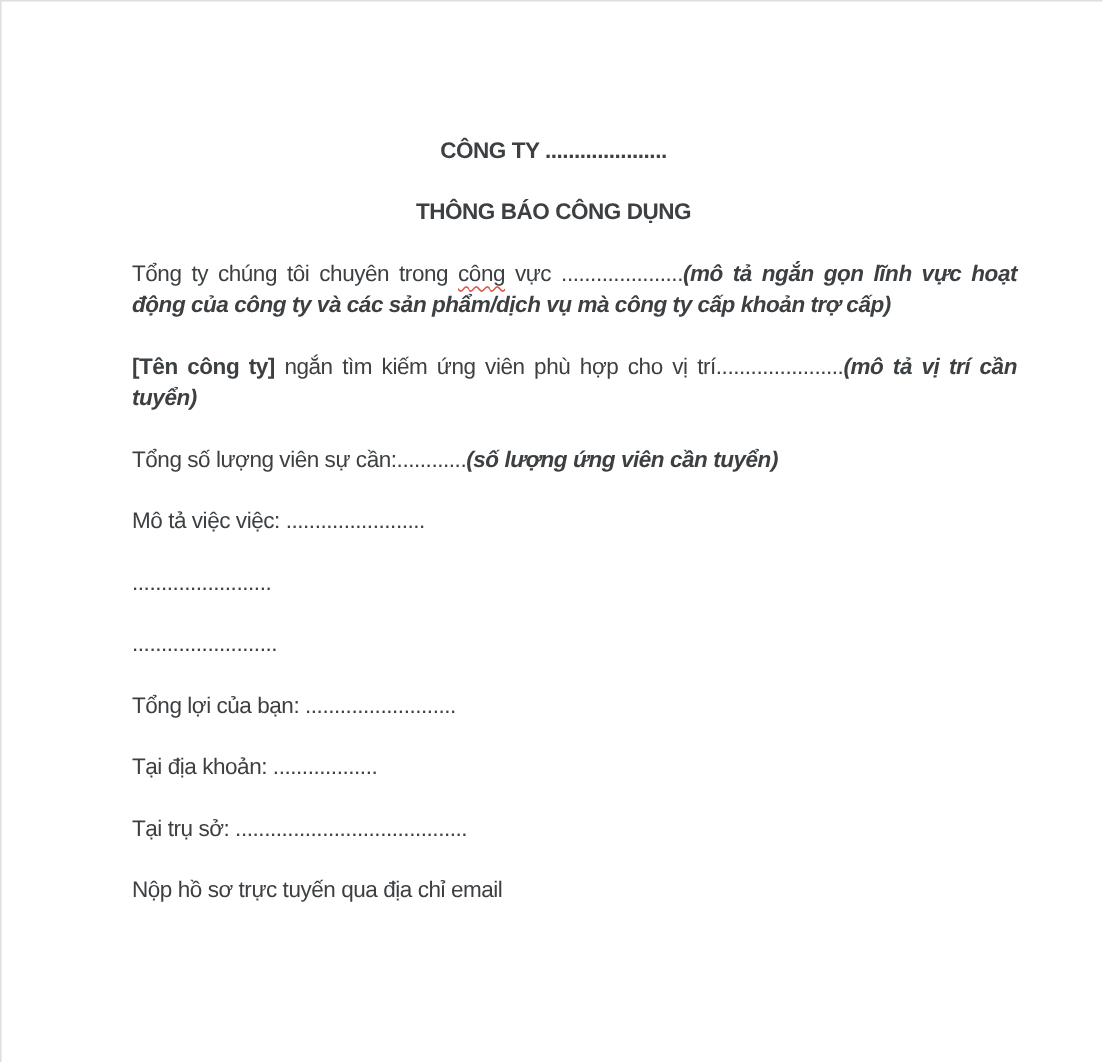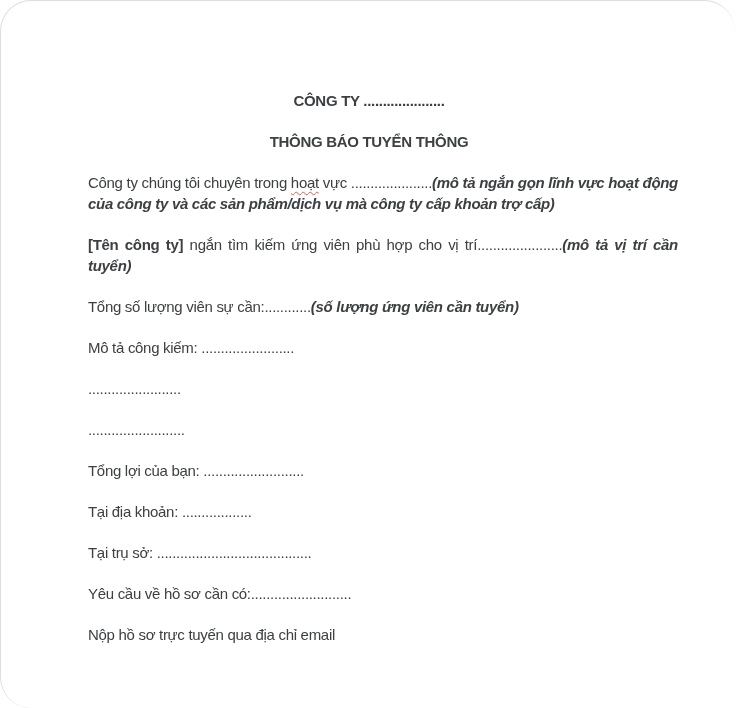--- a/index.html
+++ b/index.html
@@ -13,21 +13,20 @@
     background: #ffffff;
     font-family: "Liberation Sans", sans-serif;
   }
   .viewport {
     width: 734px;
     height: 707px;
     border-top: 1px solid var(--border-color, #dedede);
     border-left: 1px solid var(--border-color, #dedede);
     background: #ffffff;
     box-sizing: content-box;
-    border-radius: 31px;
   }
   .content {
     padding: 89px 57px 0 87px;
     color: var(--text-color, #3d4043);
     font-size: 15px;
     line-height: 21px;
     letter-spacing: -0.3px;
   }
   .content p {
     margin: 0 0 20px 0;
@@ -56,31 +55,30 @@
   }
 </style>
 </head>
 <body>
 
 <div class="viewport">
   <div class="content">
 
     <p class="title">CÔNG TY .....................</p>
 
-    <p class="title">THÔNG BÁO TUYỂN THÔNG</p>
+    <p class="title">THÔNG BÁO CÔNG DỤNG</p>
 
-    <p class="justify"><span>Công ty chúng tôi chuyên trong </span><span class="misspell">hoạt</span><span> vực </span><span>.....................</span><span class="bi">(mô tả ngắn gọn lĩnh vực hoạt động của công ty và các sản phẩm/dịch vụ mà công ty cấp khoản trợ cấp)</span></p>
+    <p class="justify"><span>Tổng ty chúng tôi chuyên trong </span><span class="misspell">công</span><span> vực </span><span>.....................</span><span class="bi">(mô tả ngắn gọn lĩnh vực hoạt động của công ty và các sản phẩm/dịch vụ mà công ty cấp khoản trợ cấp)</span></p>
 
     <p class="justify"><span class="bold">[Tên công ty]</span><span> ngắn tìm kiếm ứng viên phù hợp cho vị trí</span><span>......................</span><span class="bi">(mô tả vị trí cần tuyển)</span></p>
 
     <p><span>Tổng số lượng viên sự cần:</span><span>............</span><span class="bi">(số lượng ứng viên cần tuyển)</span></p>
 
-    <p>Mô tả công kiếm: ........................</p>
+    <p>Mô tả việc việc: ........................</p>
     <p>........................</p>
     <p>.........................</p>
     <p>Tổng lợi của bạn: ..........................</p>
     <p>Tại địa khoản: ..................</p>
     <p>Tại trụ sở: ........................................</p>
-    <p>Yêu cầu về hồ sơ cần có:..........................</p>
     <p>Nộp hồ sơ trực tuyến qua địa chỉ email</p>
 
   </div>
 </div>
 
 </body></html>

